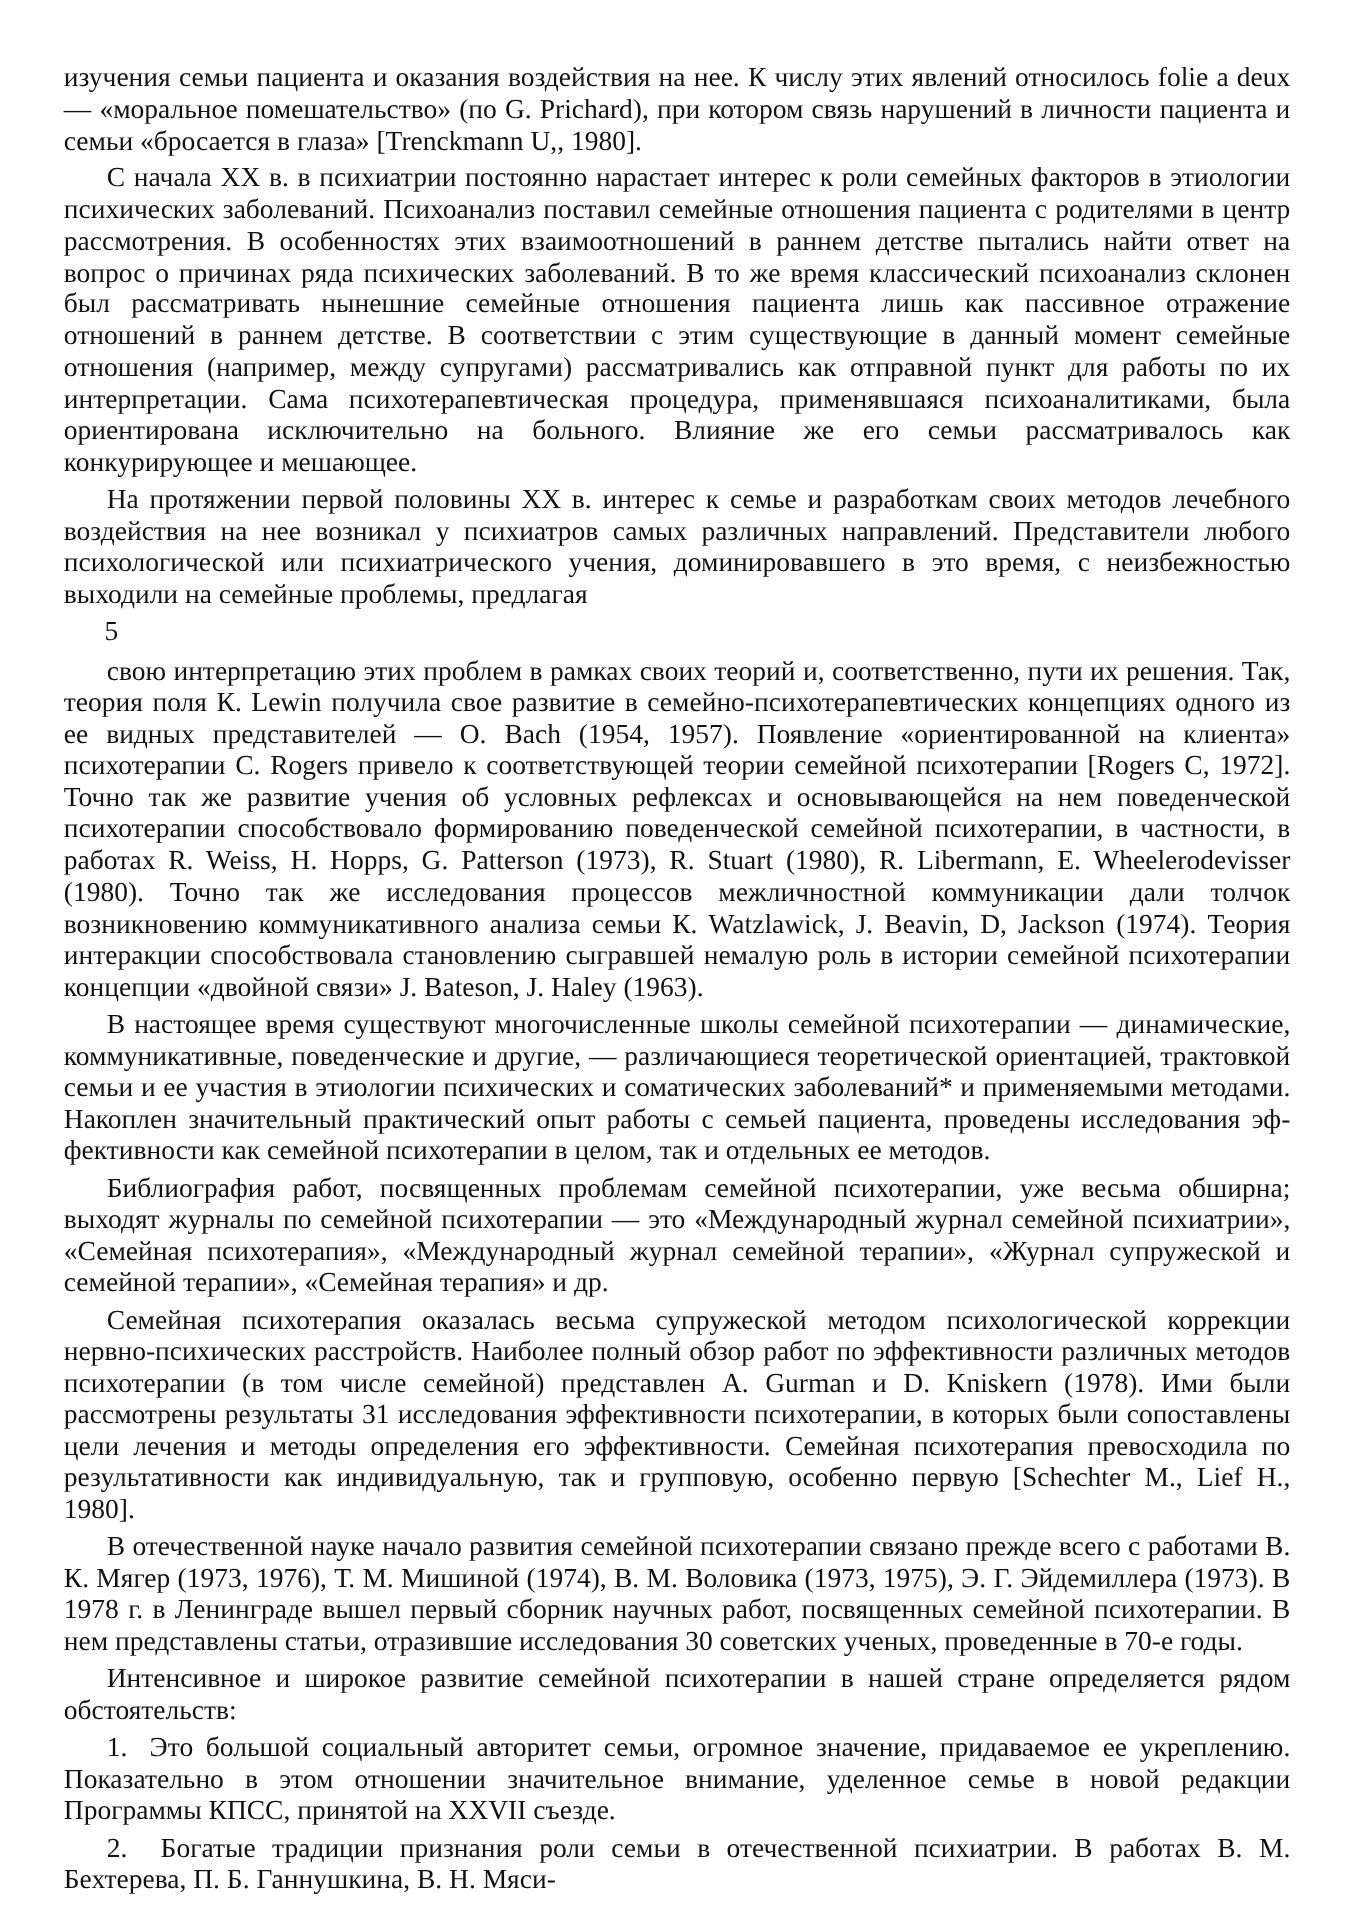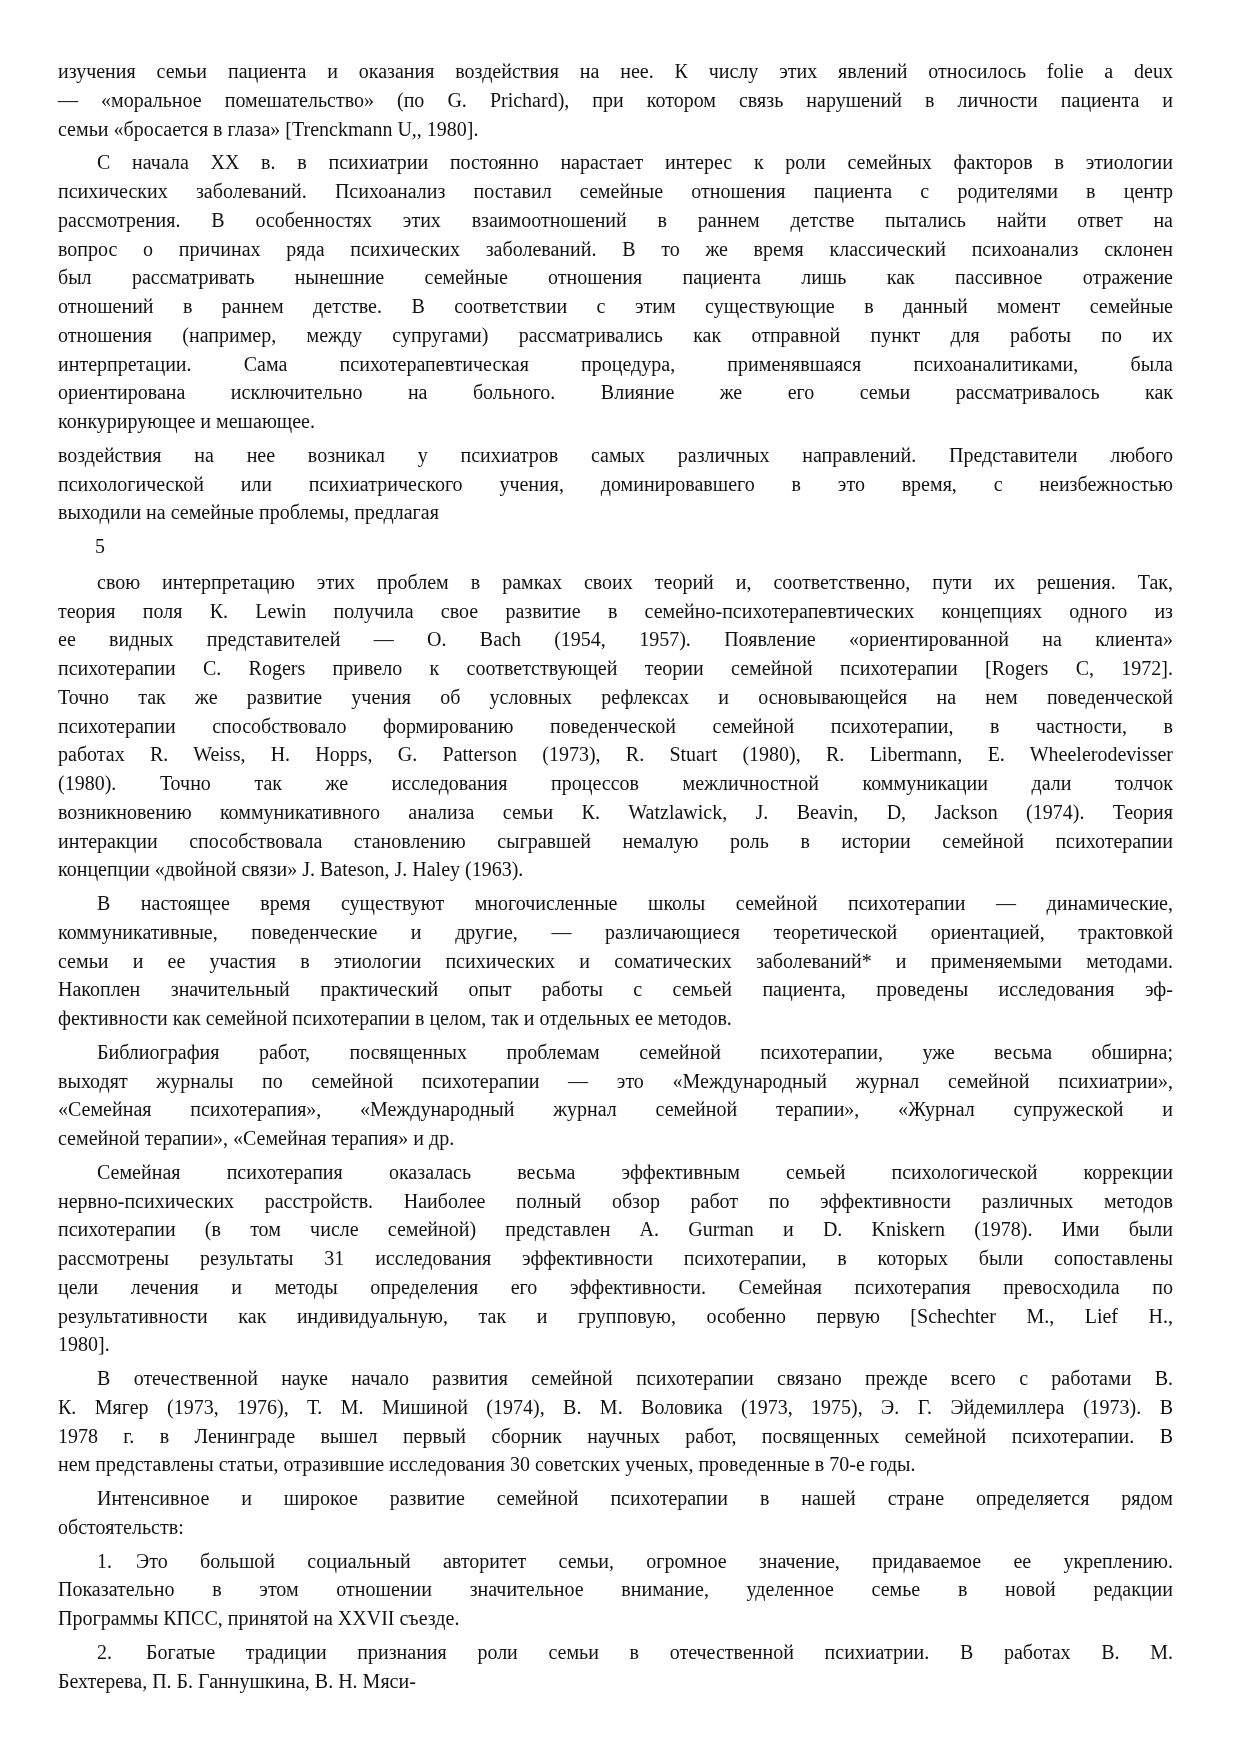--- a/index.html
+++ b/index.html
@@ -1,20 +1,20 @@
 <!DOCTYPE html>
 <html><head>
 <meta charset="utf-8">
 <style>
   html, body { margin: 0; padding: 0; background: #ffffff; }
   body { width: 1240px; height: 1754px; position: relative; overflow: hidden; }
   .page {
     position: absolute; left: 58px; top: 57px; width: 1115px;
     font-family: "Liberation Serif", "DejaVu Serif", serif;
-    font-size: 20px; color: #111111;
+    font-size: 25px; color: #111111;
   }
   .para { margin: 0; padding: 0; }
   .para + .para { margin-top: 5px; }
   .para.tight { margin-top: 7px; }
   .line {
     display: block; height: 28.75px; line-height: 28.75px;
     white-space: nowrap; text-align: justify; text-align-last: justify;
     overflow: visible;
   }
   .line.last { text-align: right; text-align-last: left; }
@@ -40,20 +40,21 @@
     <span class="line">вопрос о причинах ряда психических заболеваний. В то же время классический психоанализ склонен</span>
     <span class="line">был рассматривать нынешние семейные отношения пациента лишь как пассивное отражение</span>
     <span class="line">отношений в раннем детстве. В соответствии с этим существующие в данный момент семейные</span>
     <span class="line">отношения (например, между супругами) рассматривались как отправной пункт для работы по их</span>
     <span class="line">интерпретации. Сама психотерапевтическая процедура, применявшаяся психоаналитиками, была</span>
     <span class="line">ориентирована исключительно на больного. Влияние же его семьи рассматривалось как</span>
     <span class="line last">конкурирующее и мешающее.</span>
   </div>
 
   <div class="para">
+    <span class="line indent">На протяжении первой половины XX в. интерес к семье и разработкам своих методов лечебного</span>
     <span class="line">воздействия на нее возникал у психиатров самых различных направлений. Представители любого</span>
     <span class="line">психологической или психиатрического учения, доминировавшего в это время, с неизбежностью</span>
     <span class="line last">выходили на семейные проблемы, предлагая</span>
   </div>
 
   <div class="para">
     <span class="line last page-number">5</span>
   </div>
 
   <div class="para tight">
@@ -79,21 +80,21 @@
   </div>
 
   <div class="para">
     <span class="line indent">Библиография работ, посвященных проблемам семейной психотерапии, уже весьма обширна;</span>
     <span class="line">выходят журналы по семейной психотерапии — это «Международный журнал семейной психиатрии»,</span>
     <span class="line">«Семейная психотерапия», «Международный журнал семейной терапии», «Журнал супружеской и</span>
     <span class="line last">семейной терапии», «Семейная терапия» и др.</span>
   </div>
 
   <div class="para">
-    <span class="line indent">Семейная психотерапия оказалась весьма эффективным семьей психологической коррекции</span>
+    <span class="line indent">Семейная психотерапия оказалась весьма супружеской методом психологической коррекции</span>
     <span class="line">нервно-психических расстройств. Наиболее полный обзор работ по эффективности различных методов</span>
     <span class="line">психотерапии (в том числе семейной) представлен A. Gurman и D. Kniskern (1978). Ими были</span>
     <span class="line">рассмотрены результаты 31 исследования эффективности психотерапии, в которых были сопоставлены</span>
     <span class="line">цели лечения и методы определения его эффективности. Семейная психотерапия превосходила по</span>
     <span class="line">результативности как индивидуальную, так и групповую, особенно первую  [Schechter M., Lief H.,</span>
     <span class="line last">1980].</span>
   </div>
 
   <div class="para">
     <span class="line indent">В отечественной науке начало развития семейной психотерапии связано прежде всего с работами В.</span>

